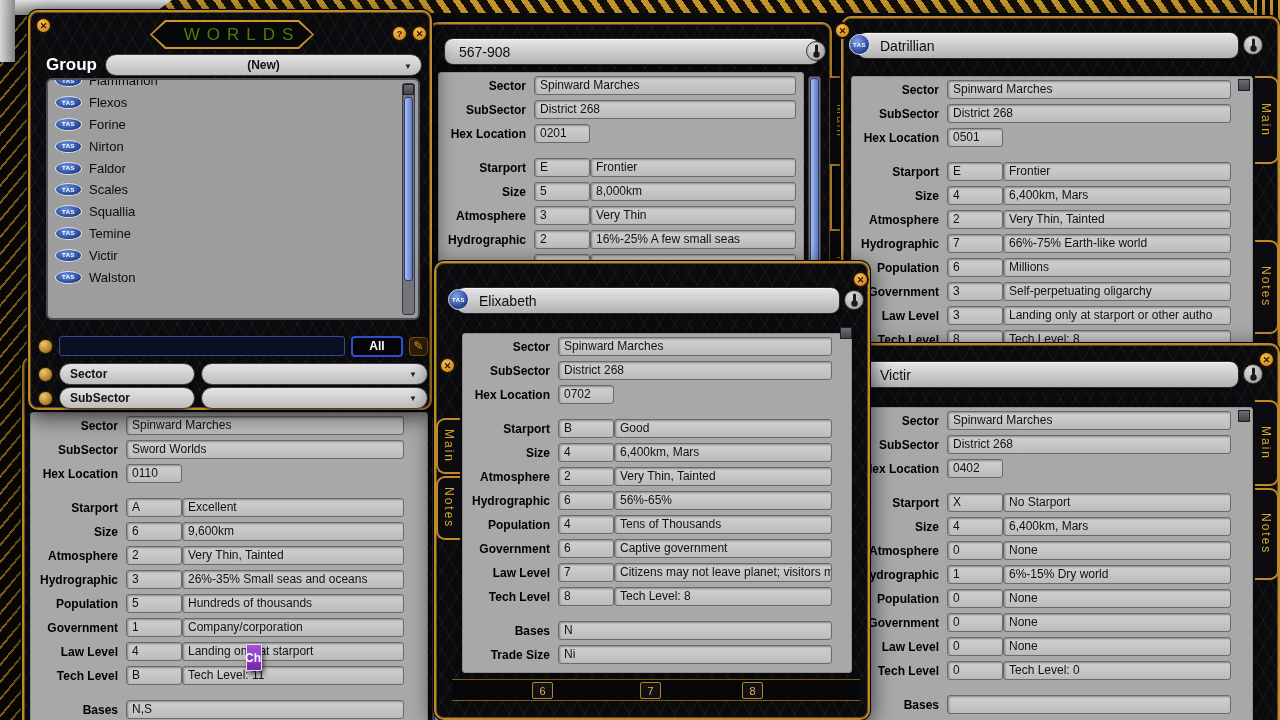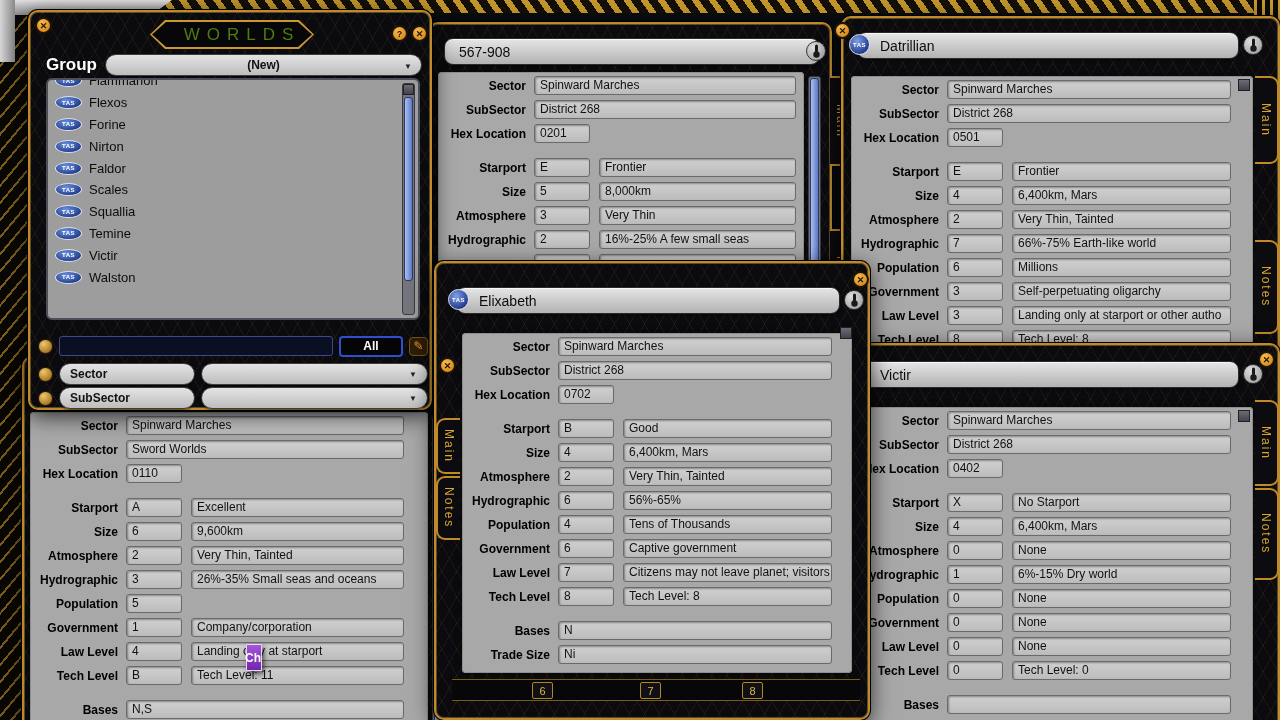--- a/index.html
+++ b/index.html
@@ -35,21 +35,21 @@
   .panel { position:absolute; background:#a8a8a8; border-radius:4px; padding:4px 8px 4px 0;
     box-shadow:inset 0 0 0 1px #8f8f8f, 0 0 6px rgba(0,0,0,.5); overflow:hidden; }
 
   .row { display:flex; align-items:center; height:19px; margin-bottom:5px; }
   .gap { height:10px; }
   .lbl { width:96px; padding-right:8px; flex:none; font-size:12px; font-weight:bold; color:#000;
     text-align:right; white-space:nowrap; overflow:hidden; }
   .fld { height:19px; background:linear-gradient(#d0d0d0,#bcbcbc); border:1px solid #6a6a6a;
     border-radius:3px; font-size:12px; line-height:17px; color:#111; padding:0 5px;
     white-space:nowrap; overflow:hidden; box-shadow:inset 1px 1px 2px rgba(0,0,0,.35); }
-  .code { width:56px; flex:none; margin-right:9px; }
+  .code { width:56px; flex:none; margin-right:0; }
   .grow { flex:1; min-width:0; }
 
   .titlefield { position:absolute; height:27px; background:linear-gradient(#e6e6e6,#b2b2b2);
     border:1px solid #2a2a2a; border-radius:9px; display:flex; align-items:center; padding:0 14px;
     font-size:14px; color:#0d0d0d; box-shadow:0 1px 3px rgba(0,0,0,.6), inset 0 1px 0 rgba(255,255,255,.7); z-index:2; }
 
   .xbtn { position:absolute; width:17px; height:17px; border-radius:50%;
     background:radial-gradient(circle at 35% 30%,#f6bb4e,#cd7c12); border:2px solid #1d1406;
     color:#241503; font-size:9px; font-weight:bold; display:flex; align-items:center; justify-content:center; z-index:9; }
   .tasc { position:absolute; width:21px; height:21px; border-radius:50%;
@@ -96,21 +96,21 @@
   .taso { width:27px; height:13px; border-radius:50%; flex:none;
     background:radial-gradient(ellipse at 40% 32%,#6c93e0,#223f8e 72%); border:1px solid #dde1ec;
     color:#fff; font-size:6px; font-weight:bold; letter-spacing:.4px;
     display:flex; align-items:center; justify-content:center; }
   .wname { font-size:13px; color:#0c0c0c; white-space:nowrap; }
   .frow { position:absolute; left:8px; width:390px; height:22px; display:flex; align-items:center; gap:6px; }
   .goldicon { width:15px; height:15px; border-radius:50%; flex:none;
     background:radial-gradient(circle at 35% 30%,#f2c768,#8a5a10); border:1px solid #2e2000; }
   .searchinput { flex:1; height:20px; background:#0a0f24; border:1px solid #39498a; border-radius:3px;
     color:#cfd6ee; font-size:12px; padding:0 5px; font-family:"Liberation Sans",sans-serif; }
-  .allbtn { width:64px; height:21px; background:#050508; color:#fff; border:2px solid #2f4fd0;
+  .allbtn { width:52px; height:21px; background:#050508; color:#fff; border:2px solid #2f4fd0;
     border-radius:4px; font-size:12px; font-weight:bold; display:flex; align-items:center; justify-content:center; }
   .pencilbtn { width:19px; height:19px; background:#2e1e08; border:1px solid #7a5214; border-radius:4px;
     color:#ef9c2c; font-size:12px; display:flex; align-items:center; justify-content:center; }
   .w136 { width:136px; flex:none; }
 
   
   .footerbar { position:absolute; left:16px; right:8px; top:416px; height:22px; background:#07070a;
     border-top:1px solid #7a5c14; border-bottom:1px solid #7a5c14; z-index:2; }
   .numbox { position:absolute; top:2px; width:21px; height:17px; background:#101016;
     border:1px solid #b08820; border-radius:2px; color:#e3b648; font-size:11px;
@@ -383,20 +383,21 @@
         <span class="fld grow">Very Thin, Tainted</span>
       </div>
     <div class="row">
         <span class="lbl">Hydrographic</span>
         <span class="fld code">3</span>
         <span class="fld grow">26%-35% Small seas and oceans</span>
       </div>
     <div class="row">
         <span class="lbl">Population</span>
         <span class="fld code">5</span>
+        <span class="fld grow">Hundreds of thousands</span>
       </div>
     <div class="row">
         <span class="lbl">Government</span>
         <span class="fld code">1</span>
         <span class="fld grow">Company/corporation</span>
       </div>
     <div class="row">
         <span class="lbl">Law Level</span>
         <span class="fld code">4</span>
         <span class="fld grow">Landing only at starport</span>

